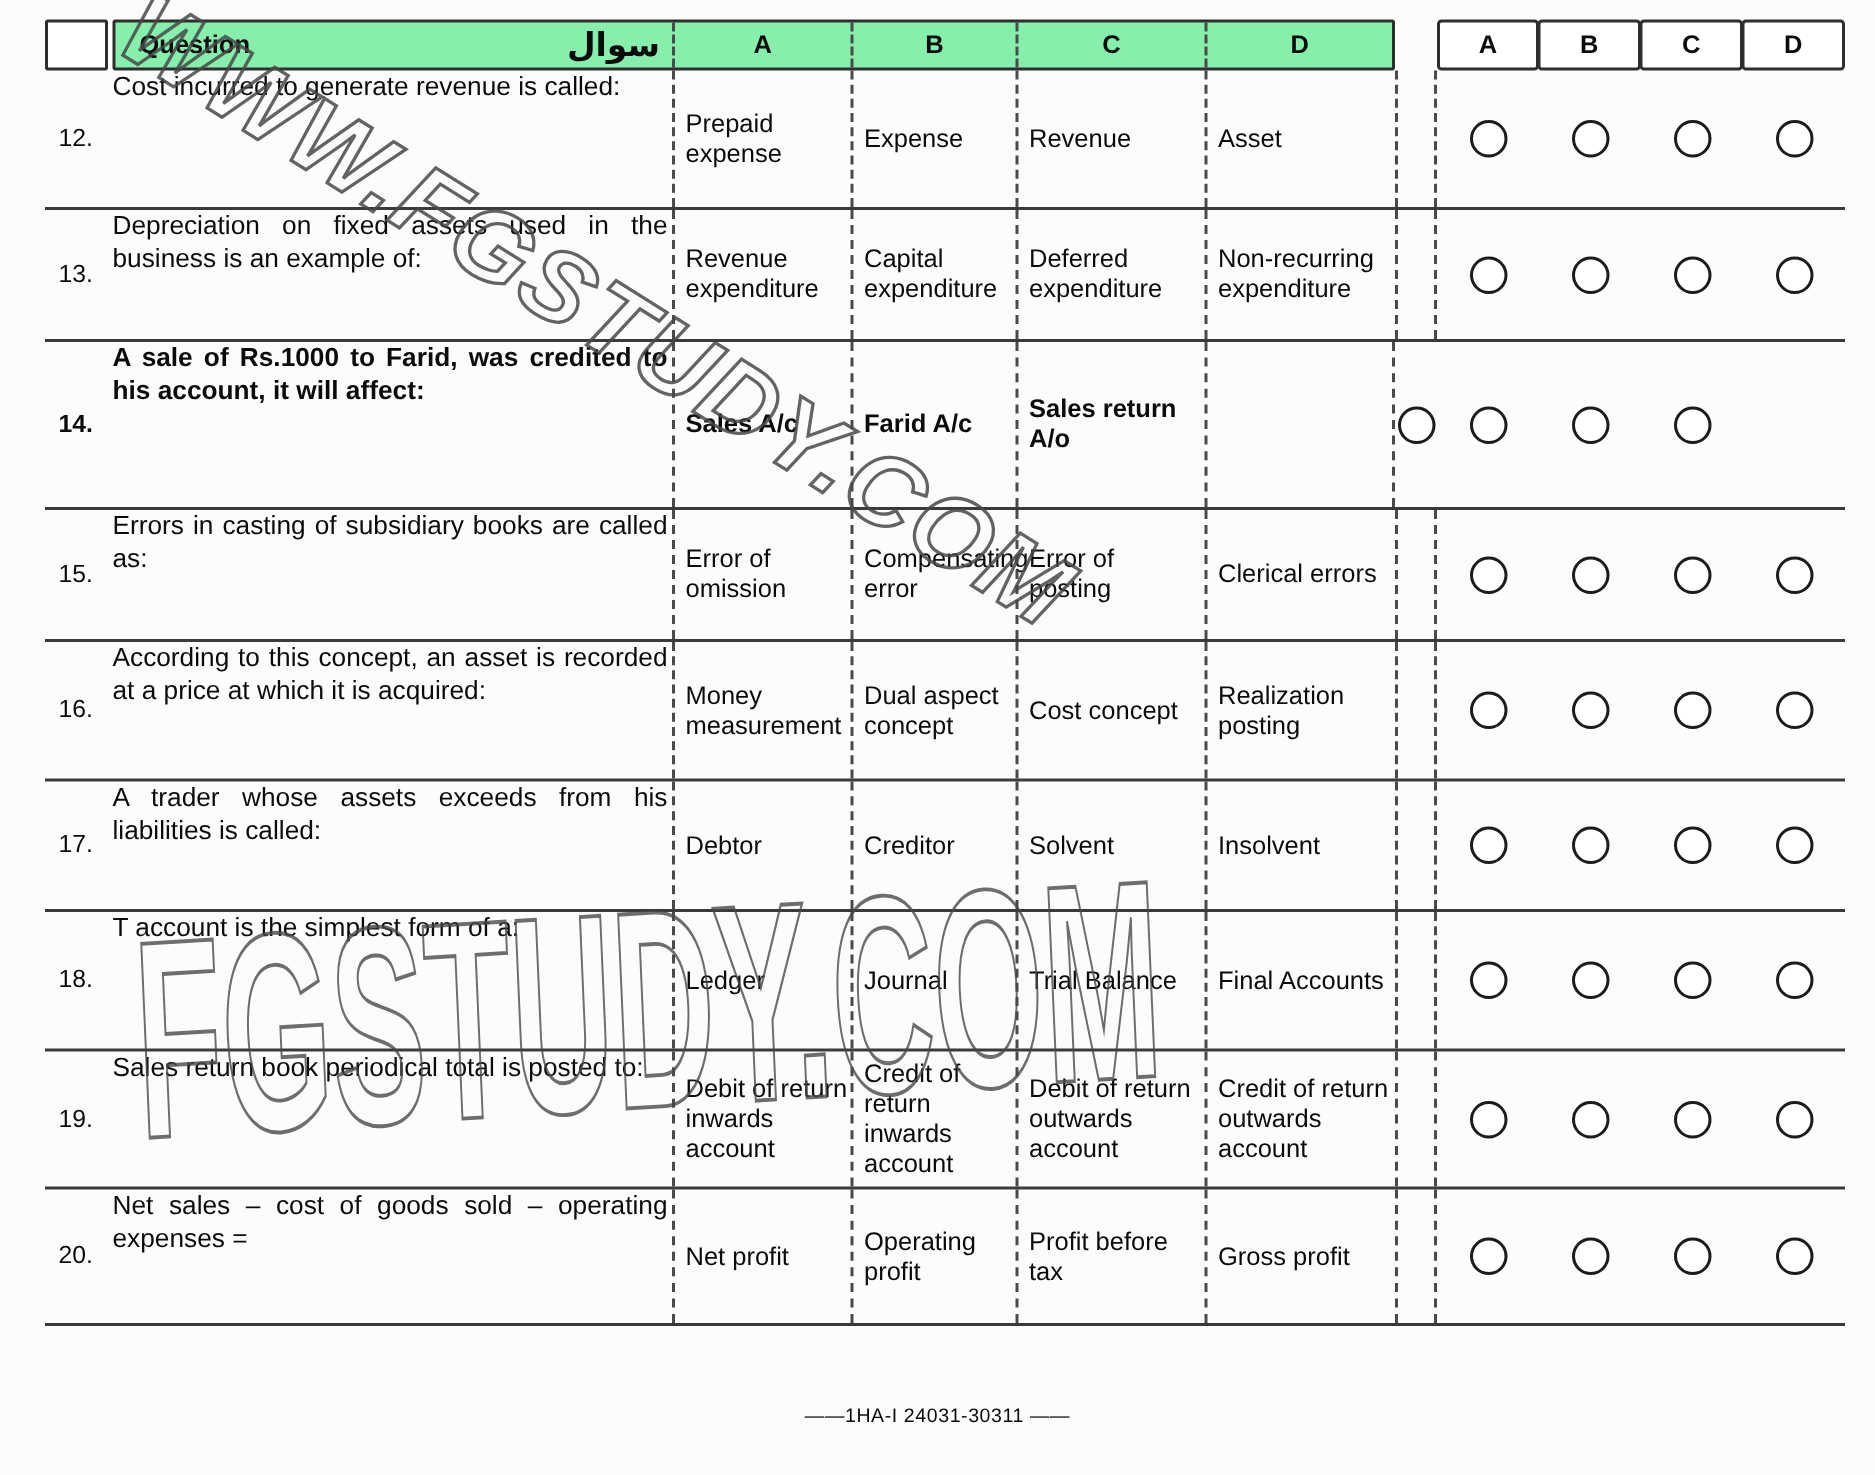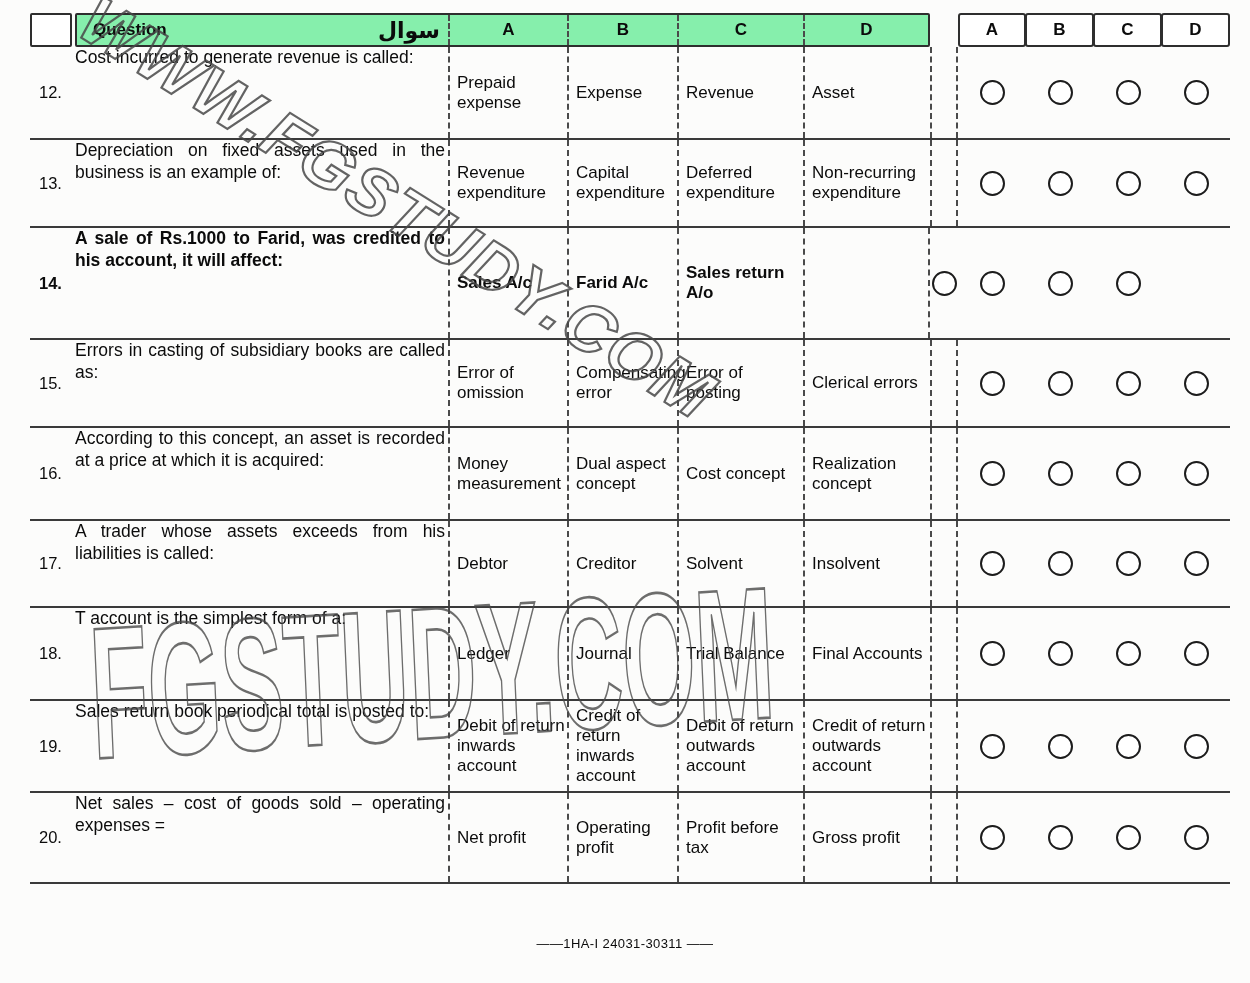--- a/index.html
+++ b/index.html
@@ -158,21 +158,21 @@
           </div>
   </div>
         <div class="grid row" style="height: 93px; box-sizing: border-box;">
     <div class="c-num">16.</div>
     <div class="c-q">
             <span>According to this concept, an asset is recorded at a price at which it is acquired:</span>
           </div>
     <div class="c-opt">Money measurement</div>
     <div class="c-opt">Dual aspect concept</div>
     <div class="c-opt">Cost concept</div>
-    <div class="c-opt">Realization concept</div>
+    <div class="c-opt">Realization posting</div>
     <div class="c-gap"></div>
     <div class="c-bub">
             <div class="circle"></div>
           </div>
     <div class="c-bub">
             <div class="circle"></div>
           </div>
     <div class="c-bub">
             <div class="circle"></div>
           </div>

